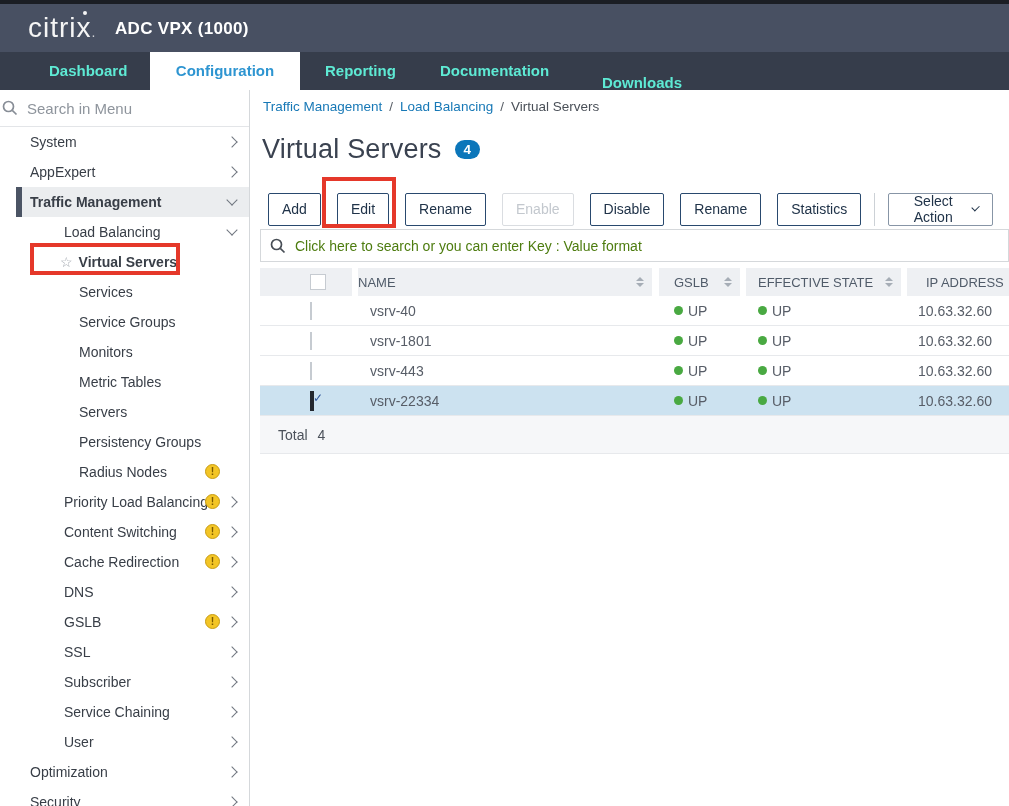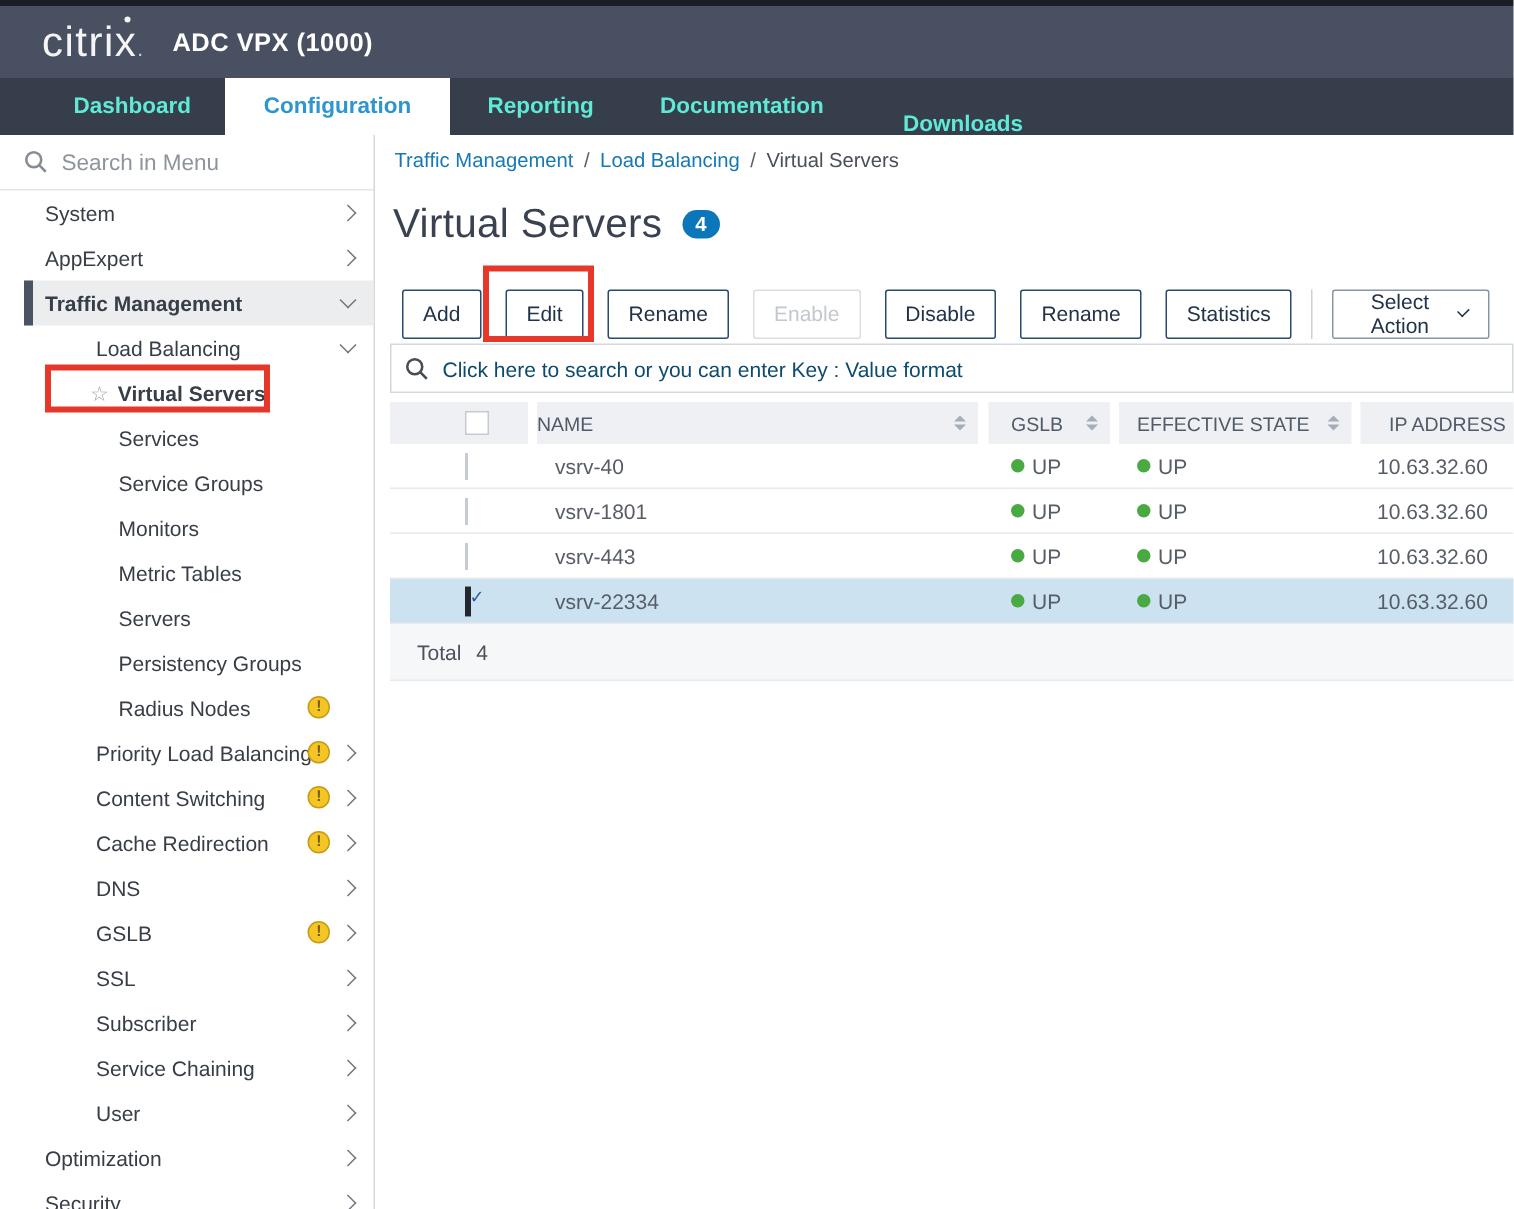--- a/index.html
+++ b/index.html
@@ -18,21 +18,21 @@
   .nav-item { position:absolute; top:0; height:38px; line-height:38px; color:#5eead4; font-weight:bold; font-size:15px; cursor:pointer; }
   .nav-item.active { background:#fff; color:#2e95d1; text-align:center; }
   #nav-dashboard { left:49px; }
   #nav-configuration { left:150px; width:150px; }
   #nav-reporting { left:325px; }
   #nav-documentation { left:440px; }
   #nav-downloads { left:602px;margin-top:12px; }
 
   
   .sidebar { position:absolute; left:0; top:90px; width:250px; height:716px; background:#fff; border-right:1px solid #d5d8db; }
-  .side-search { height:37px; display:flex; align-items:center; gap:9px; padding-left:16px; border-bottom:1px solid #e3e5e8; color:#8e949c; font-size:15px; cursor:text; }
+  .side-search { height:37px; display:flex; align-items:center; gap:9px; padding-left:2px; border-bottom:1px solid #e3e5e8; color:#8e949c; font-size:15px; cursor:text; }
   .side-item { position:relative; height:30px; display:flex; align-items:center; font-size:14px; color:#383e47; cursor:pointer;margin-left:16px; }
   .lvl1 { padding-left:14px; }
   .lvl2 { padding-left:48px; }
   .lvl3 { padding-left:63px; }
   .lvl3s { padding-left:44px; }
   .side-item.selected { background:#ebedef; font-weight:bold; }
   .side-item.selected::before { content:''; position:absolute; left:0; top:0; bottom:0; width:6px; background:#4b5464; }
   .side-item.bold { font-weight:bold; }
   .star { color:#a0a6ae; font-size:14px; margin-right:6px; font-weight:normal; }
   .chev { position:absolute; right:13px; width:8px; height:8px; border-right:1.6px solid #70767f; border-bottom:1.6px solid #70767f; }
@@ -56,21 +56,21 @@
   .toolbar { position:absolute; left:17px; top:96px; height:46px; display:flex; align-items:center; }
   .btn { height:33px; padding:0 13px; margin-right:16px; background:#fff; border:1px solid #29496e; border-radius:2px;
     color:#203349; font-size:14px; font-family:inherit; cursor:pointer; }
   .btn.disabled { border-color:#dadde1; color:#c3c8ce; }
   .tb-divider { width:1px; height:33px; background:#ccd1d6; margin:0 13px 0 -3px; }
   .btn.select-action { border-color:#8795a6; display:flex; align-items:center; gap:9px; padding:0 14px; }
   .sa-chev { width:7px; height:7px; border-right:1.6px solid #203349; border-bottom:1.6px solid #203349; transform:rotate(45deg); margin-top:-4px; }
 
   .search-box { position:absolute; left:9px; top:139px; width:749px; height:33px; border:1px solid #d5d8db;
     display:flex; align-items:center; gap:9px; padding-left:9px; cursor:text; }
-  .search-box .ph { color:#0c4a6e; font-size:14px; }
+  .search-box .ph { color:#4d7c0f; font-size:14px; }
 
   
   .table { position:absolute; left:9px; top:178px; width:749px; }
   .thead { display:flex; height:28px; font-size:13px; color:#505b69; }
   .thseg { background:#eef0f3; display:flex; align-items:center; }
   .seg-check { width:92px; margin-right:6px; padding-left:50px; }
   .seg-name  { width:294px; margin-right:7px; }
   .seg-state { width:81px;  margin-right:6px; padding-left:15px; }
   .seg-eff   { width:155px; margin-right:6px; padding-left:12px; }
   .seg-ip    { flex:1; padding-left:19px; }

